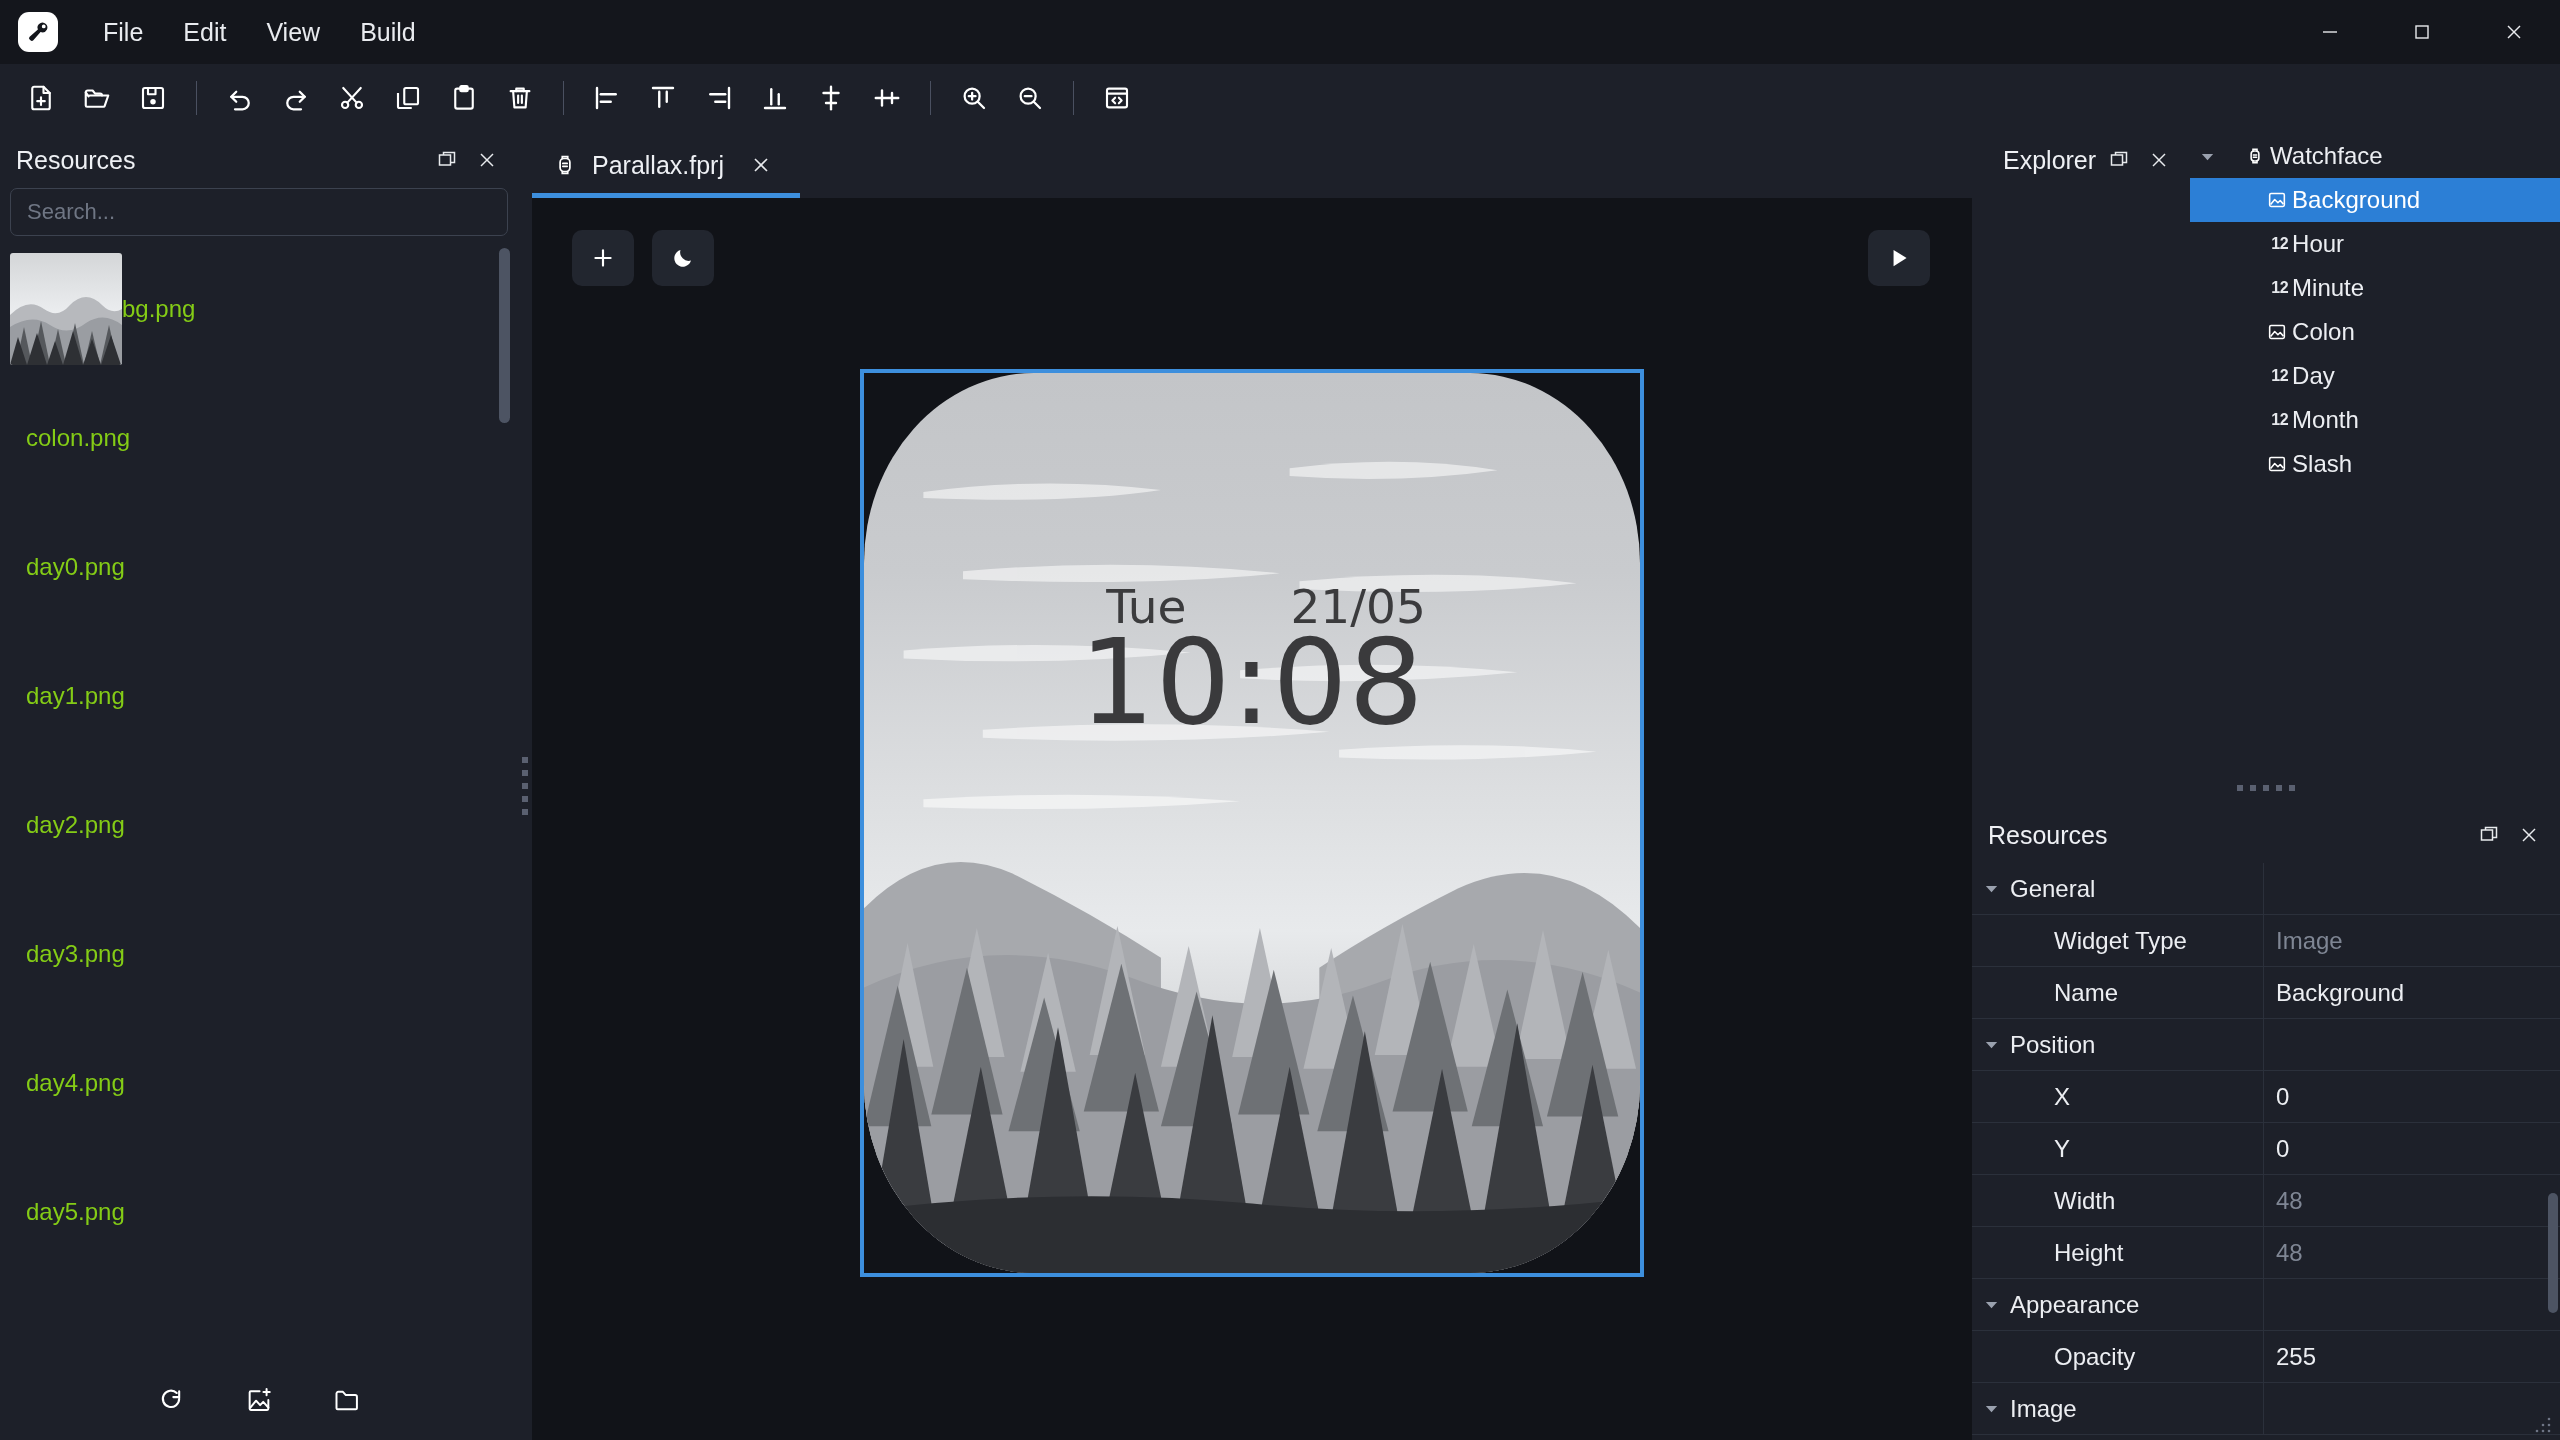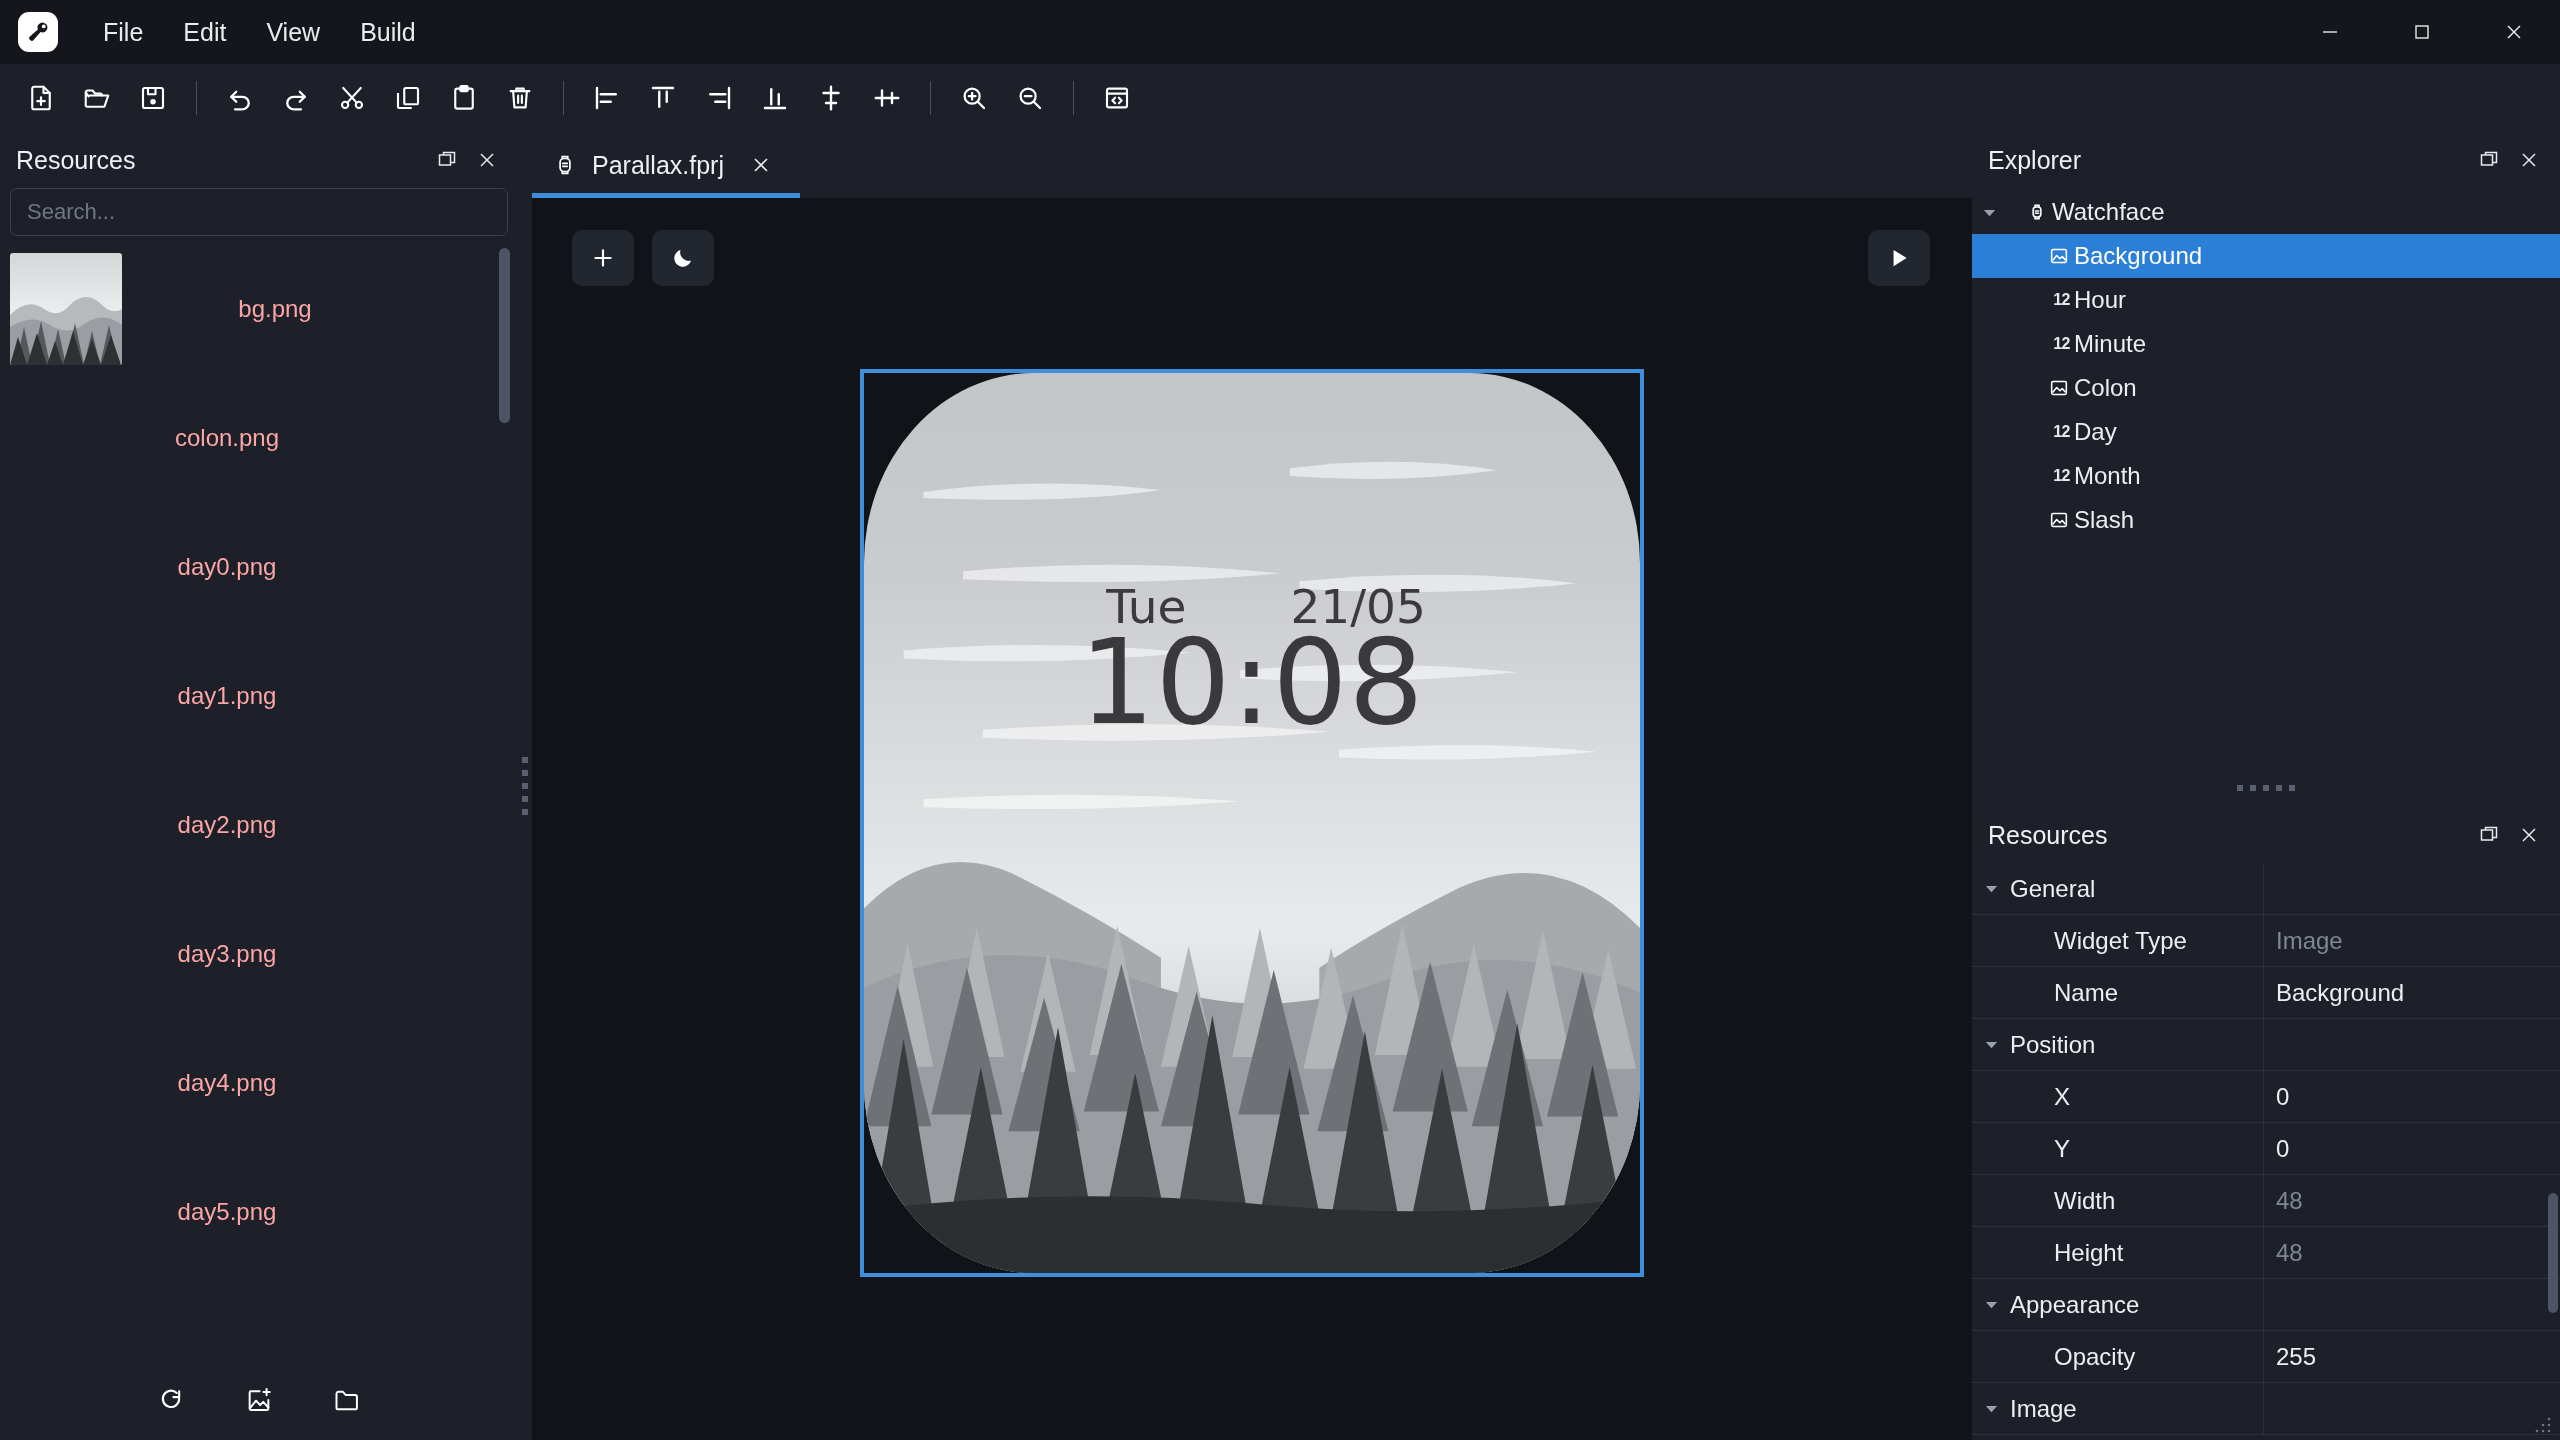--- a/index.html
+++ b/index.html
@@ -92,22 +92,22 @@
   }
   .res-thumb {
     width: 112px; height: 112px; flex: 0 0 112px;
     border-radius: 3px;
     display: flex; align-items: center; justify-content: center;
     overflow: hidden;
     margin-left: -96px;
   }
   .res-thumb.img-bg { margin-left: 0; }
   .res-name {
-    flex: 1; text-align: center; font-size: 24px;
-    color: #fca5a5; padding-right: 90px;
+    flex: 1; text-align: left; font-size: 24px;
+    color: #84cc16; padding-right: 90px;
   }
   .res-scroll {
     position: absolute; right: 8px; top: 4px;
     width: 11px; height: 175px; border-radius: 6px;
     background: #4d5463;
   }
   .res-footer {
     height: 80px; flex: 0 0 80px;
     display: flex; align-items: center; justify-content: center;
     gap: 38px;
@@ -180,21 +180,21 @@
   .wf-time { position: absolute; left: 0; right: 0; top: 240px;
     text-align: center; font-size: 118px; color: #3a3a3c; letter-spacing: 1px;
     font-family: "DejaVu Sans", sans-serif; }
 
   
   .right {
     width: 588px; flex: 0 0 588px;
     background: #1d2029;
     display: flex; flex-direction: column; min-height: 0;
   }
-  .explorer { flex: 0 0 637px; display: flex; flex-direction: column; min-height: 0; }
+  .explorer { flex: 0 0 637px; display: flex; flex-direction: row; min-height: 0; padding-left: 15px; }
   .tree { flex: 1 1 auto; overflow: hidden; padding-top: 2px; }
   .tree-row {
     height: 44px; display: flex; align-items: center;
     font-size: 24px; color: #eceef2;
     padding-right: 8px;
   }
   .tree-row.sel { background: #2c7fd6; color: #fff; }
   .tree-arrow { width: 34px; display: flex; align-items: center; justify-content: center; flex: 0 0 34px; }
   .tree-icon { width: 42px; flex: 0 0 42px; display: flex; align-items: center; justify-content: flex-end; }
   .tree-lbl { padding-left: 4px; }

